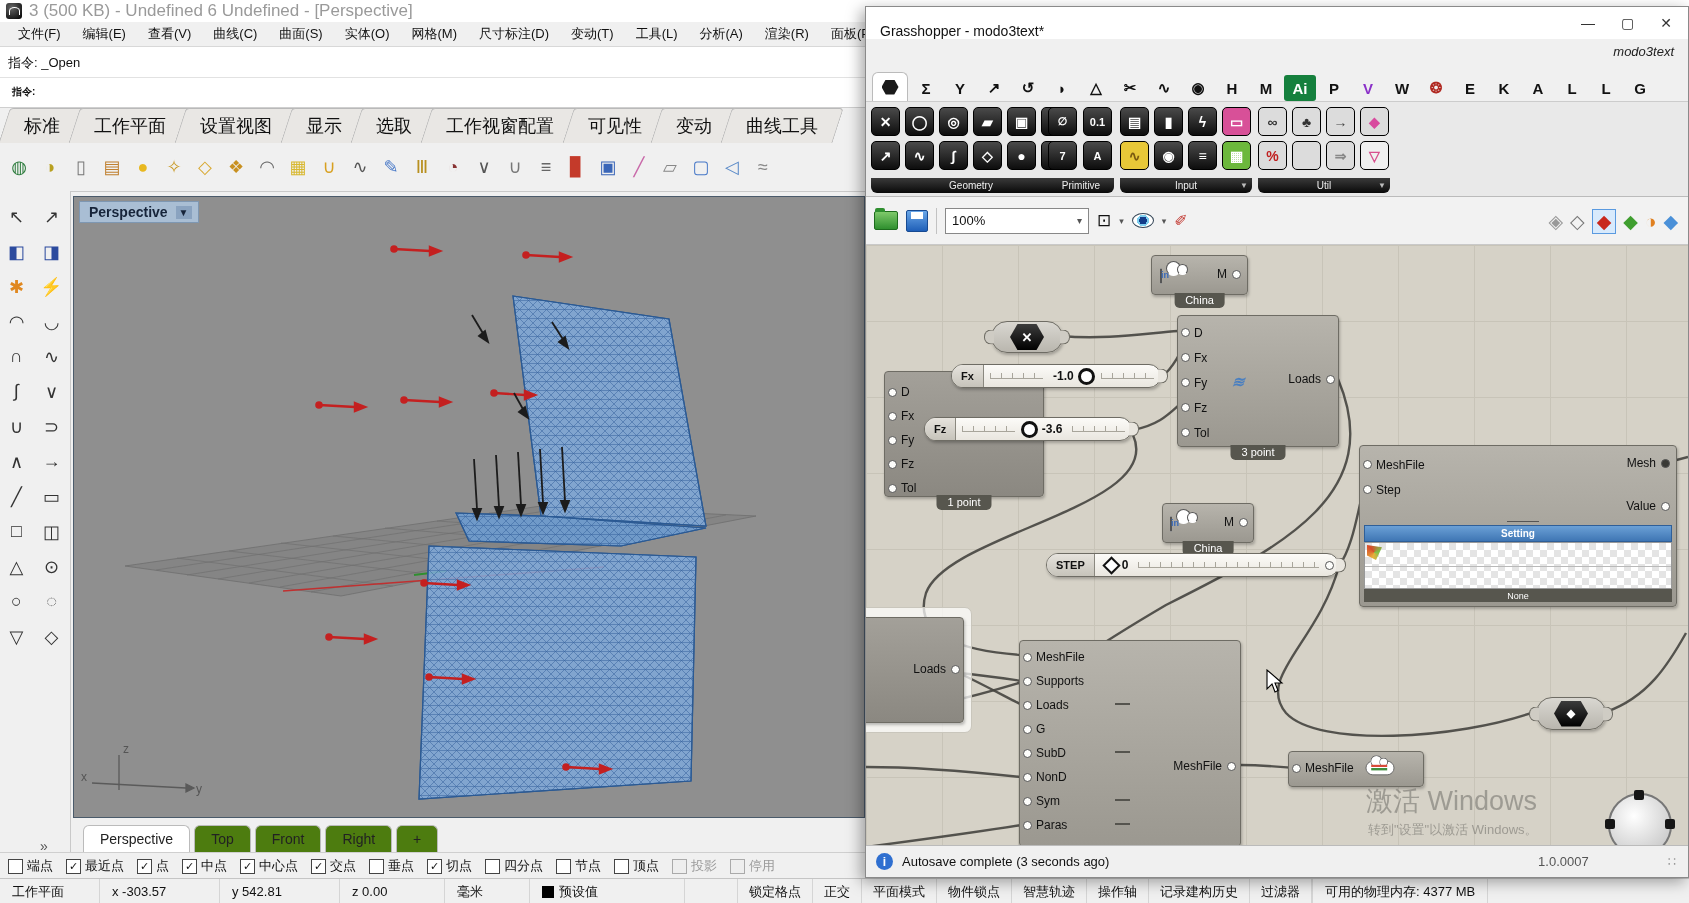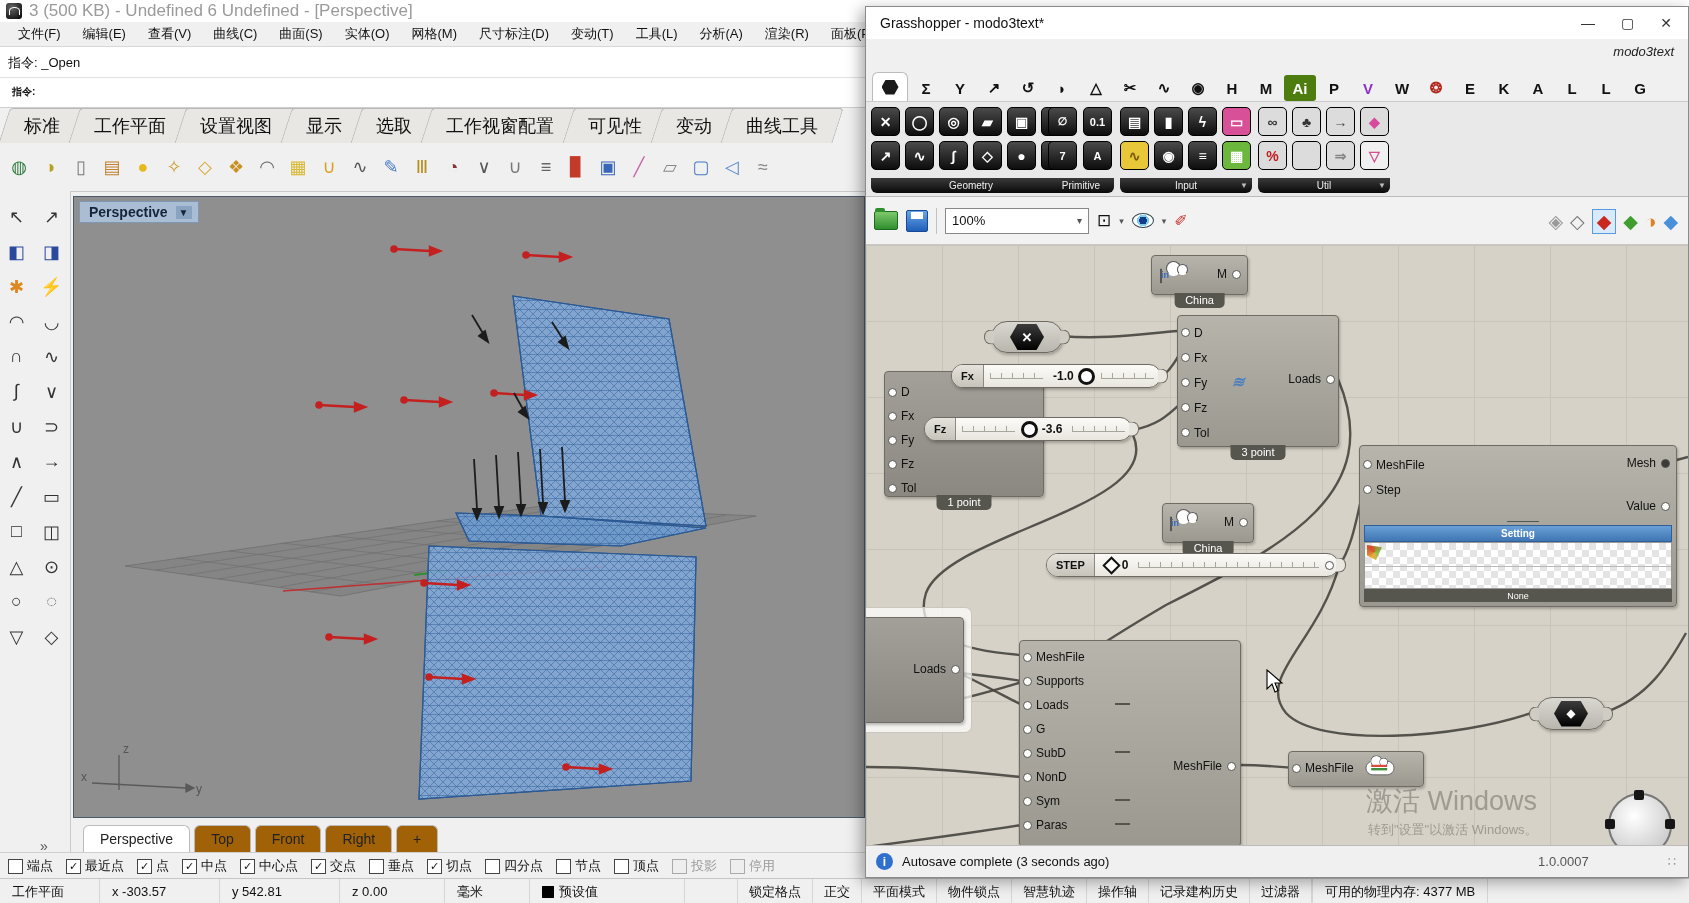--- a/index.html
+++ b/index.html
@@ -25,37 +25,37 @@
   .ricon{width:26px;height:26px;display:flex;align-items:center;justify-content:center;font-size:18px;border-radius:3px;}
   
   .rh-side{left:0;top:191px;width:71px;height:661px;background:#f0f0f0;border-right:1px solid #c9c9c9;display:grid;grid-template-columns:33px 33px;justify-content:center;align-content:start;gap:4px 2px;padding-top:10px;box-sizing:border-box;}
   .sicon{width:31px;height:31px;display:flex;align-items:center;justify-content:center;font-size:18px;color:#333;border-radius:3px;}
   .side-more{position:absolute;left:40px;top:838px;font-size:14px;color:#555;}
   
   .vp{left:73px;top:196px;width:792px;height:622px;background:#8f8f8f;border:1px solid #4a5a6a;box-sizing:border-box;overflow:hidden;}
   .vp-label{position:absolute;left:5px;top:4px;background:#a9bed4;border:1px solid #7e97b2;padding:2px 6px 2px 9px;font-size:14px;font-weight:bold;color:#16243a;display:flex;gap:8px;align-items:center;z-index:5;}
   .vp-label .car{font-size:10px;background:#8aa3c0;padding:1px 3px;}
   .vp-tabs{left:73px;top:818px;width:792px;height:34px;background:#f0f0f0;display:flex;align-items:flex-end;padding-left:10px;gap:4px;}
-  .vptab{padding:5px 16px;font-size:14px;background:#a16207;border:1px solid #bbb;border-bottom:none;border-radius:6px 6px 0 0;color:#222;}
+  .vptab{padding:5px 16px;font-size:14px;background:#4d7c0f;border:1px solid #bbb;border-bottom:none;border-radius:6px 6px 0 0;color:#222;}
   .vptab[data-active="true"]{background:#fff;font-weight:normal;}
   
   .osnap{left:0;top:852px;width:865px;height:26px;background:#f0f0f0;border-top:1px solid #cfcfcf;display:flex;align-items:center;padding-left:8px;gap:13px;}
   .osn{display:flex;align-items:center;gap:4px;font-size:13px;}
   .osn .bx{width:13px;height:13px;border:1px solid #444;background:#fff;display:flex;align-items:center;justify-content:center;font-size:11px;line-height:1;}
   .osn[data-checked="true"] .bx::after{content:'✓';}
   .osn[data-dim="true"]{color:#9a9a9a;}
   .osn[data-dim="true"] .bx{border-color:#aaa;background:#eee;}
   .rh-status{left:0;top:878px;width:1689px;height:25px;background:#f0f0f0;border-top:1px solid #c5c5c5;display:flex;align-items:stretch;font-size:13px;}
   .rh-status .cell{display:flex;align-items:center;padding:0 12px;border-right:1px solid #d5d5d5;white-space:nowrap;}
   .rh-status .sw{width:12px;height:12px;background:#000;margin-right:5px;}
   .tgl{display:flex;align-items:center;padding:0 11px;border-right:1px solid #d5d5d5;white-space:nowrap;}
   .tgl:first-child{border-left:1px solid #d5d5d5;}
   
   .gh{left:865px;top:6px;width:824px;height:872px;background:#f0f0f0;border:1px solid #8a8a8a;box-shadow:-4px 4px 14px rgba(0,0,0,.35);box-sizing:border-box;}
-  .gh-title{position:absolute;left:0;top:0;width:100%;height:32px;background:#fff;display:flex;align-items:center;padding-left:14px;box-sizing:border-box;font-size:14px;}
+  .gh-title{position:absolute;left:0;top:0;width:100%;height:32px;background:#fff;display:flex;align-items:flex-end;padding-left:14px;box-sizing:border-box;font-size:14px;}
   .gh-btns{position:absolute;right:6px;top:0;height:32px;display:flex;align-items:center;gap:26px;padding-right:10px;font-size:14px;color:#333;}
   .gh-menu{position:absolute;left:0;top:32px;width:100%;height:28px;display:flex;align-items:center;padding-left:10px;gap:4px;box-sizing:border-box;border-bottom:1px solid #ddd;}
   .gh-menu span{font-size:13px;padding:2px 10px;}
   .gh-doc{position:absolute;right:14px;top:37px;font-size:13px;color:#222;font-style:italic;}
   .gh-tabstrip{position:absolute;left:0;top:60px;width:100%;height:34px;display:flex;align-items:flex-end;padding-left:6px;gap:2px;box-sizing:border-box;background:#f0f0f0;}
   .gh-tab-sel{width:34px;height:28px;background:#fff;border:1px solid #bbb;border-bottom:none;border-radius:6px 6px 0 0;display:flex;align-items:center;justify-content:center;}
   .hexglyph{width:17px;height:15px;background:#1a1a1a;clip-path:polygon(25% 0,75% 0,100% 50%,75% 100%,25% 100%,0 50%);}
   .ghtab{min-width:26px;height:26px;display:flex;align-items:center;justify-content:center;font-size:15px;font-weight:bold;color:#111;padding:0 3px;border-radius:3px;}
   .gh-ribbon{position:absolute;left:0;top:94px;width:100%;height:96px;background:#e9e9e9;border-top:1px solid #ccc;border-bottom:1px solid #bbb;box-sizing:border-box;}
   .panel{position:absolute;top:5px;height:86px;}
@@ -473,21 +473,21 @@
           <div class="ghtab">Y</div>
           <div class="ghtab">↗</div>
           <div class="ghtab">↺</div>
           <div class="ghtab">◗</div>
           <div class="ghtab">△</div>
           <div class="ghtab">✂</div>
           <div class="ghtab">∿</div>
           <div class="ghtab">◉</div>
           <div class="ghtab">H</div>
           <div class="ghtab">M</div>
-          <div class="ghtab" data-c="#c87818" style="background: #4d7c0f; color: rgb(255, 255, 255);">Ai</div>
+          <div class="ghtab" data-c="#c87818" style="background: #15803d; color: rgb(255, 255, 255);">Ai</div>
           <div class="ghtab">P</div>
           <div class="ghtab" style="color: rgb(138, 48, 200);">V</div>
           <div class="ghtab">W</div>
           <div class="ghtab" style="color: rgb(176, 40, 32);">❂</div>
           <div class="ghtab">E</div>
           <div class="ghtab">K</div>
           <div class="ghtab">A</div>
           <div class="ghtab">L</div>
           <div class="ghtab">L</div>
           <div class="ghtab">G</div>

